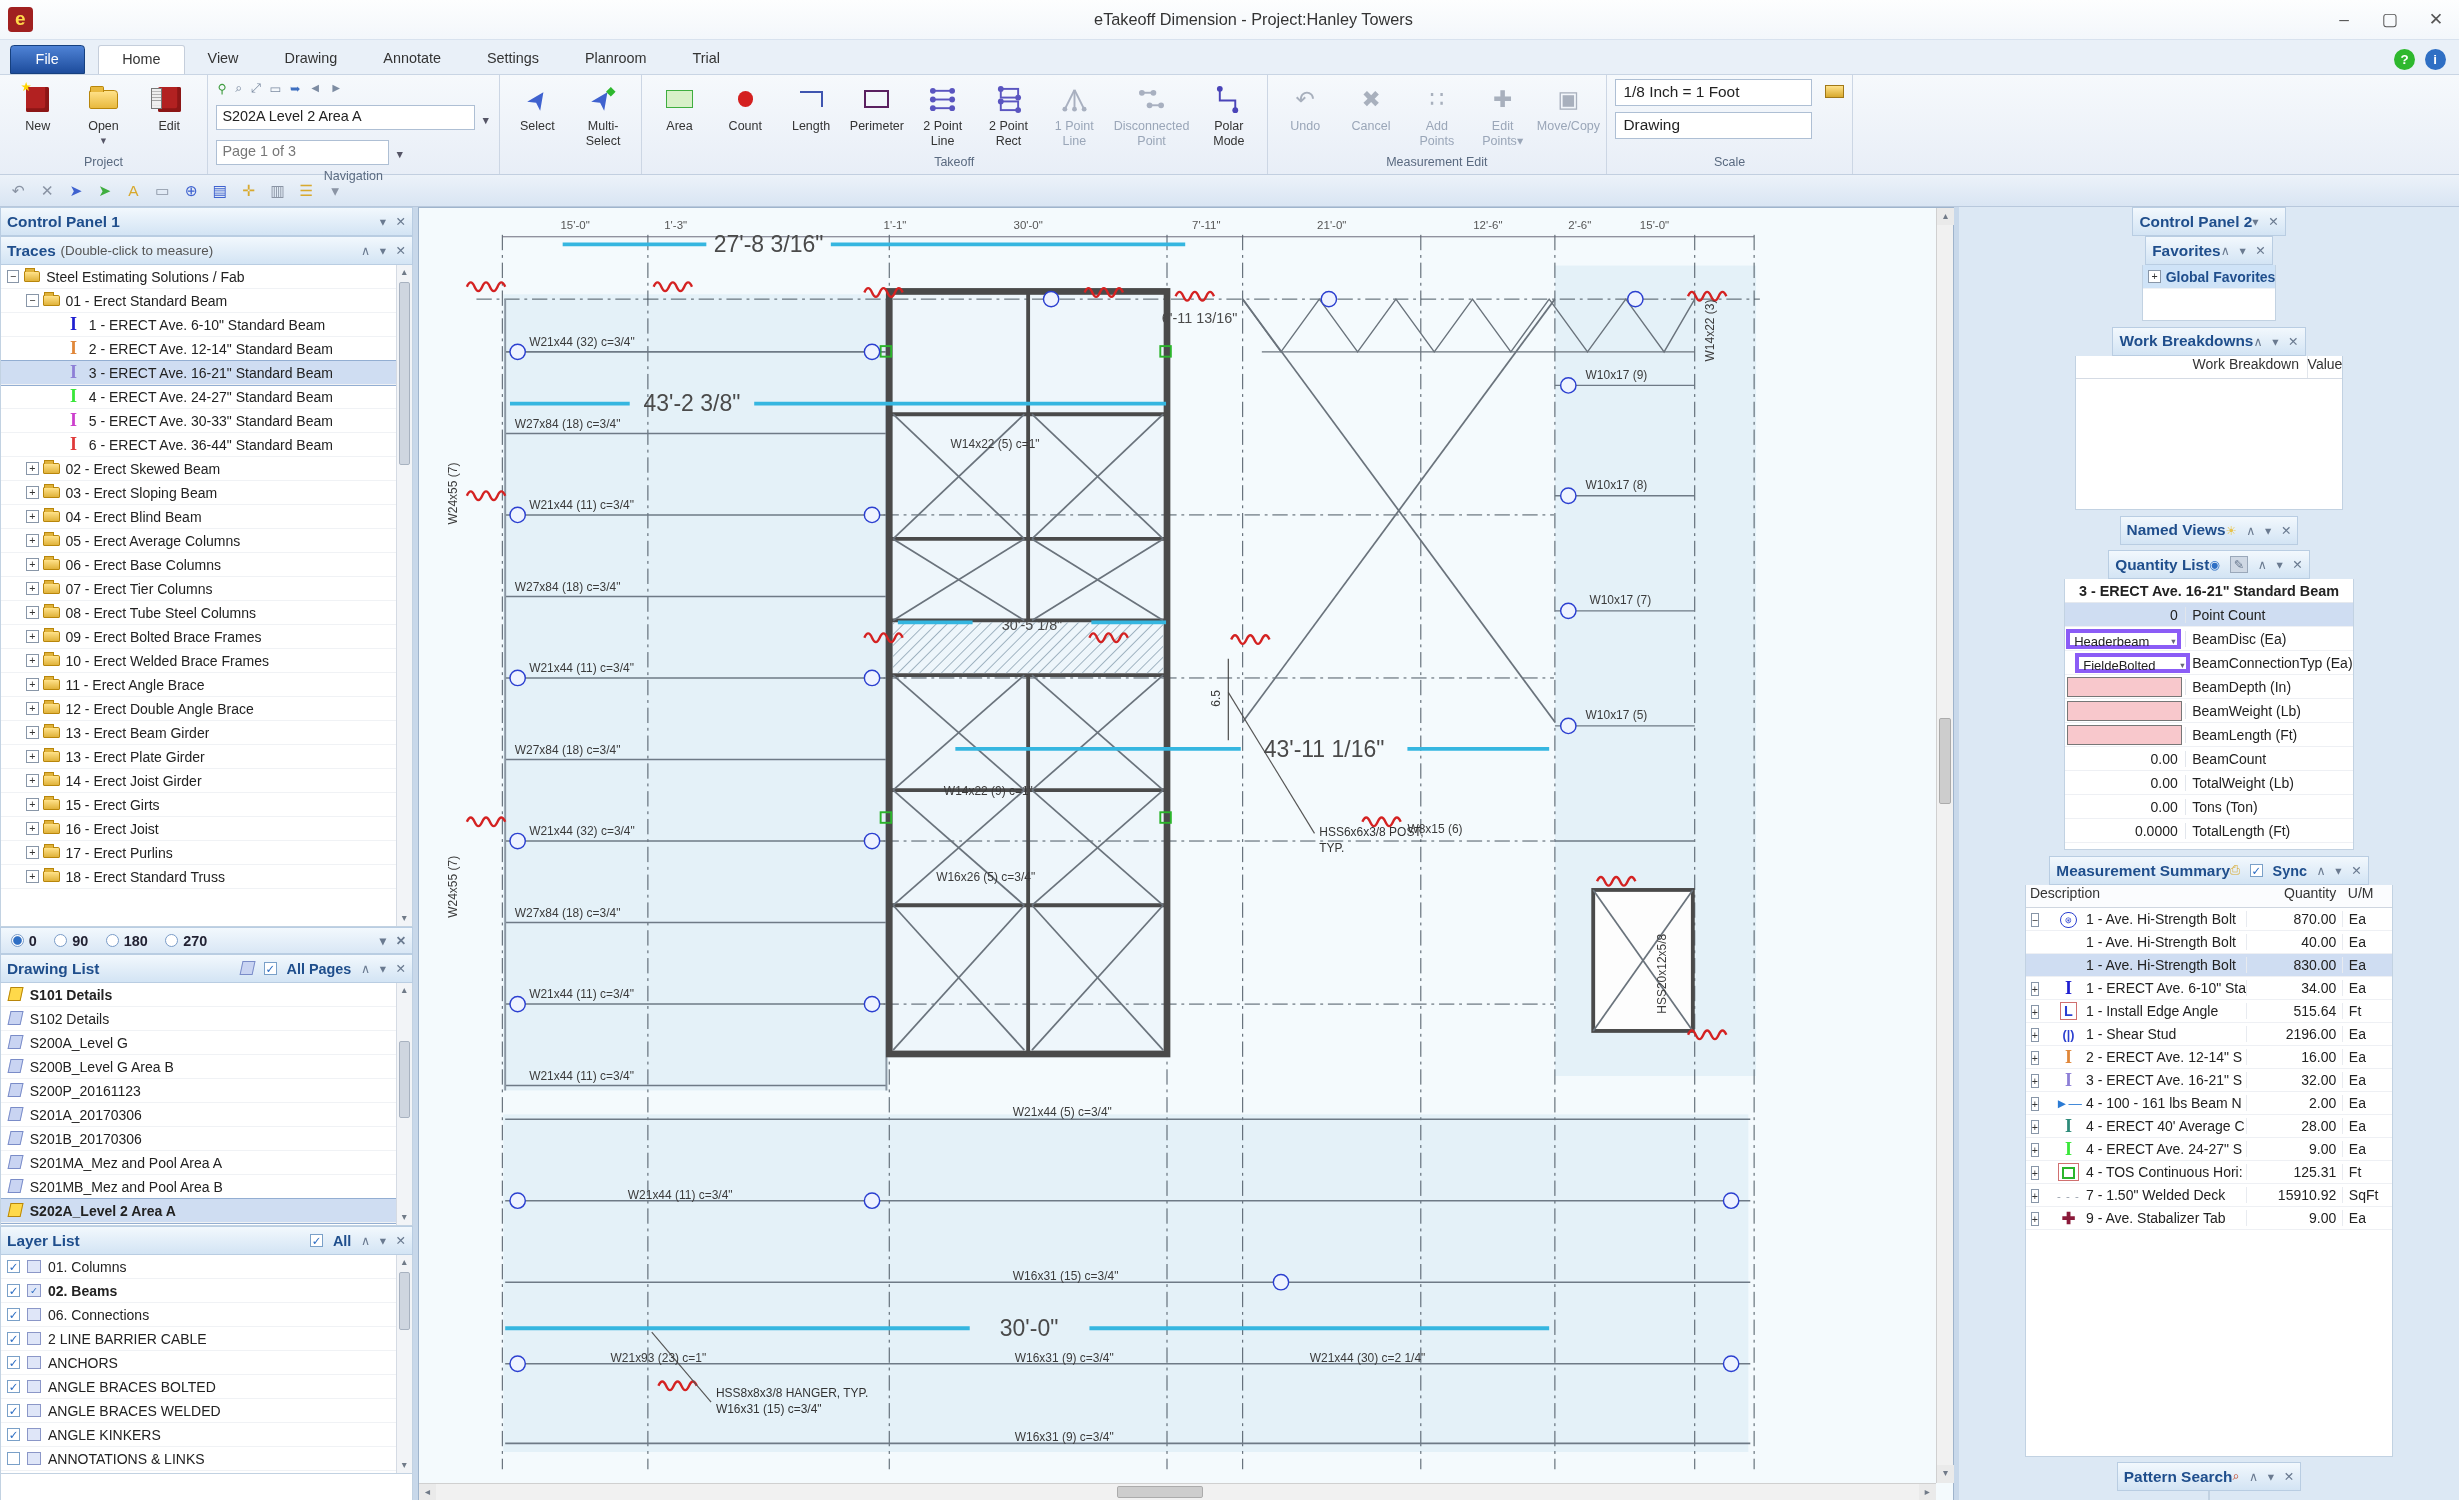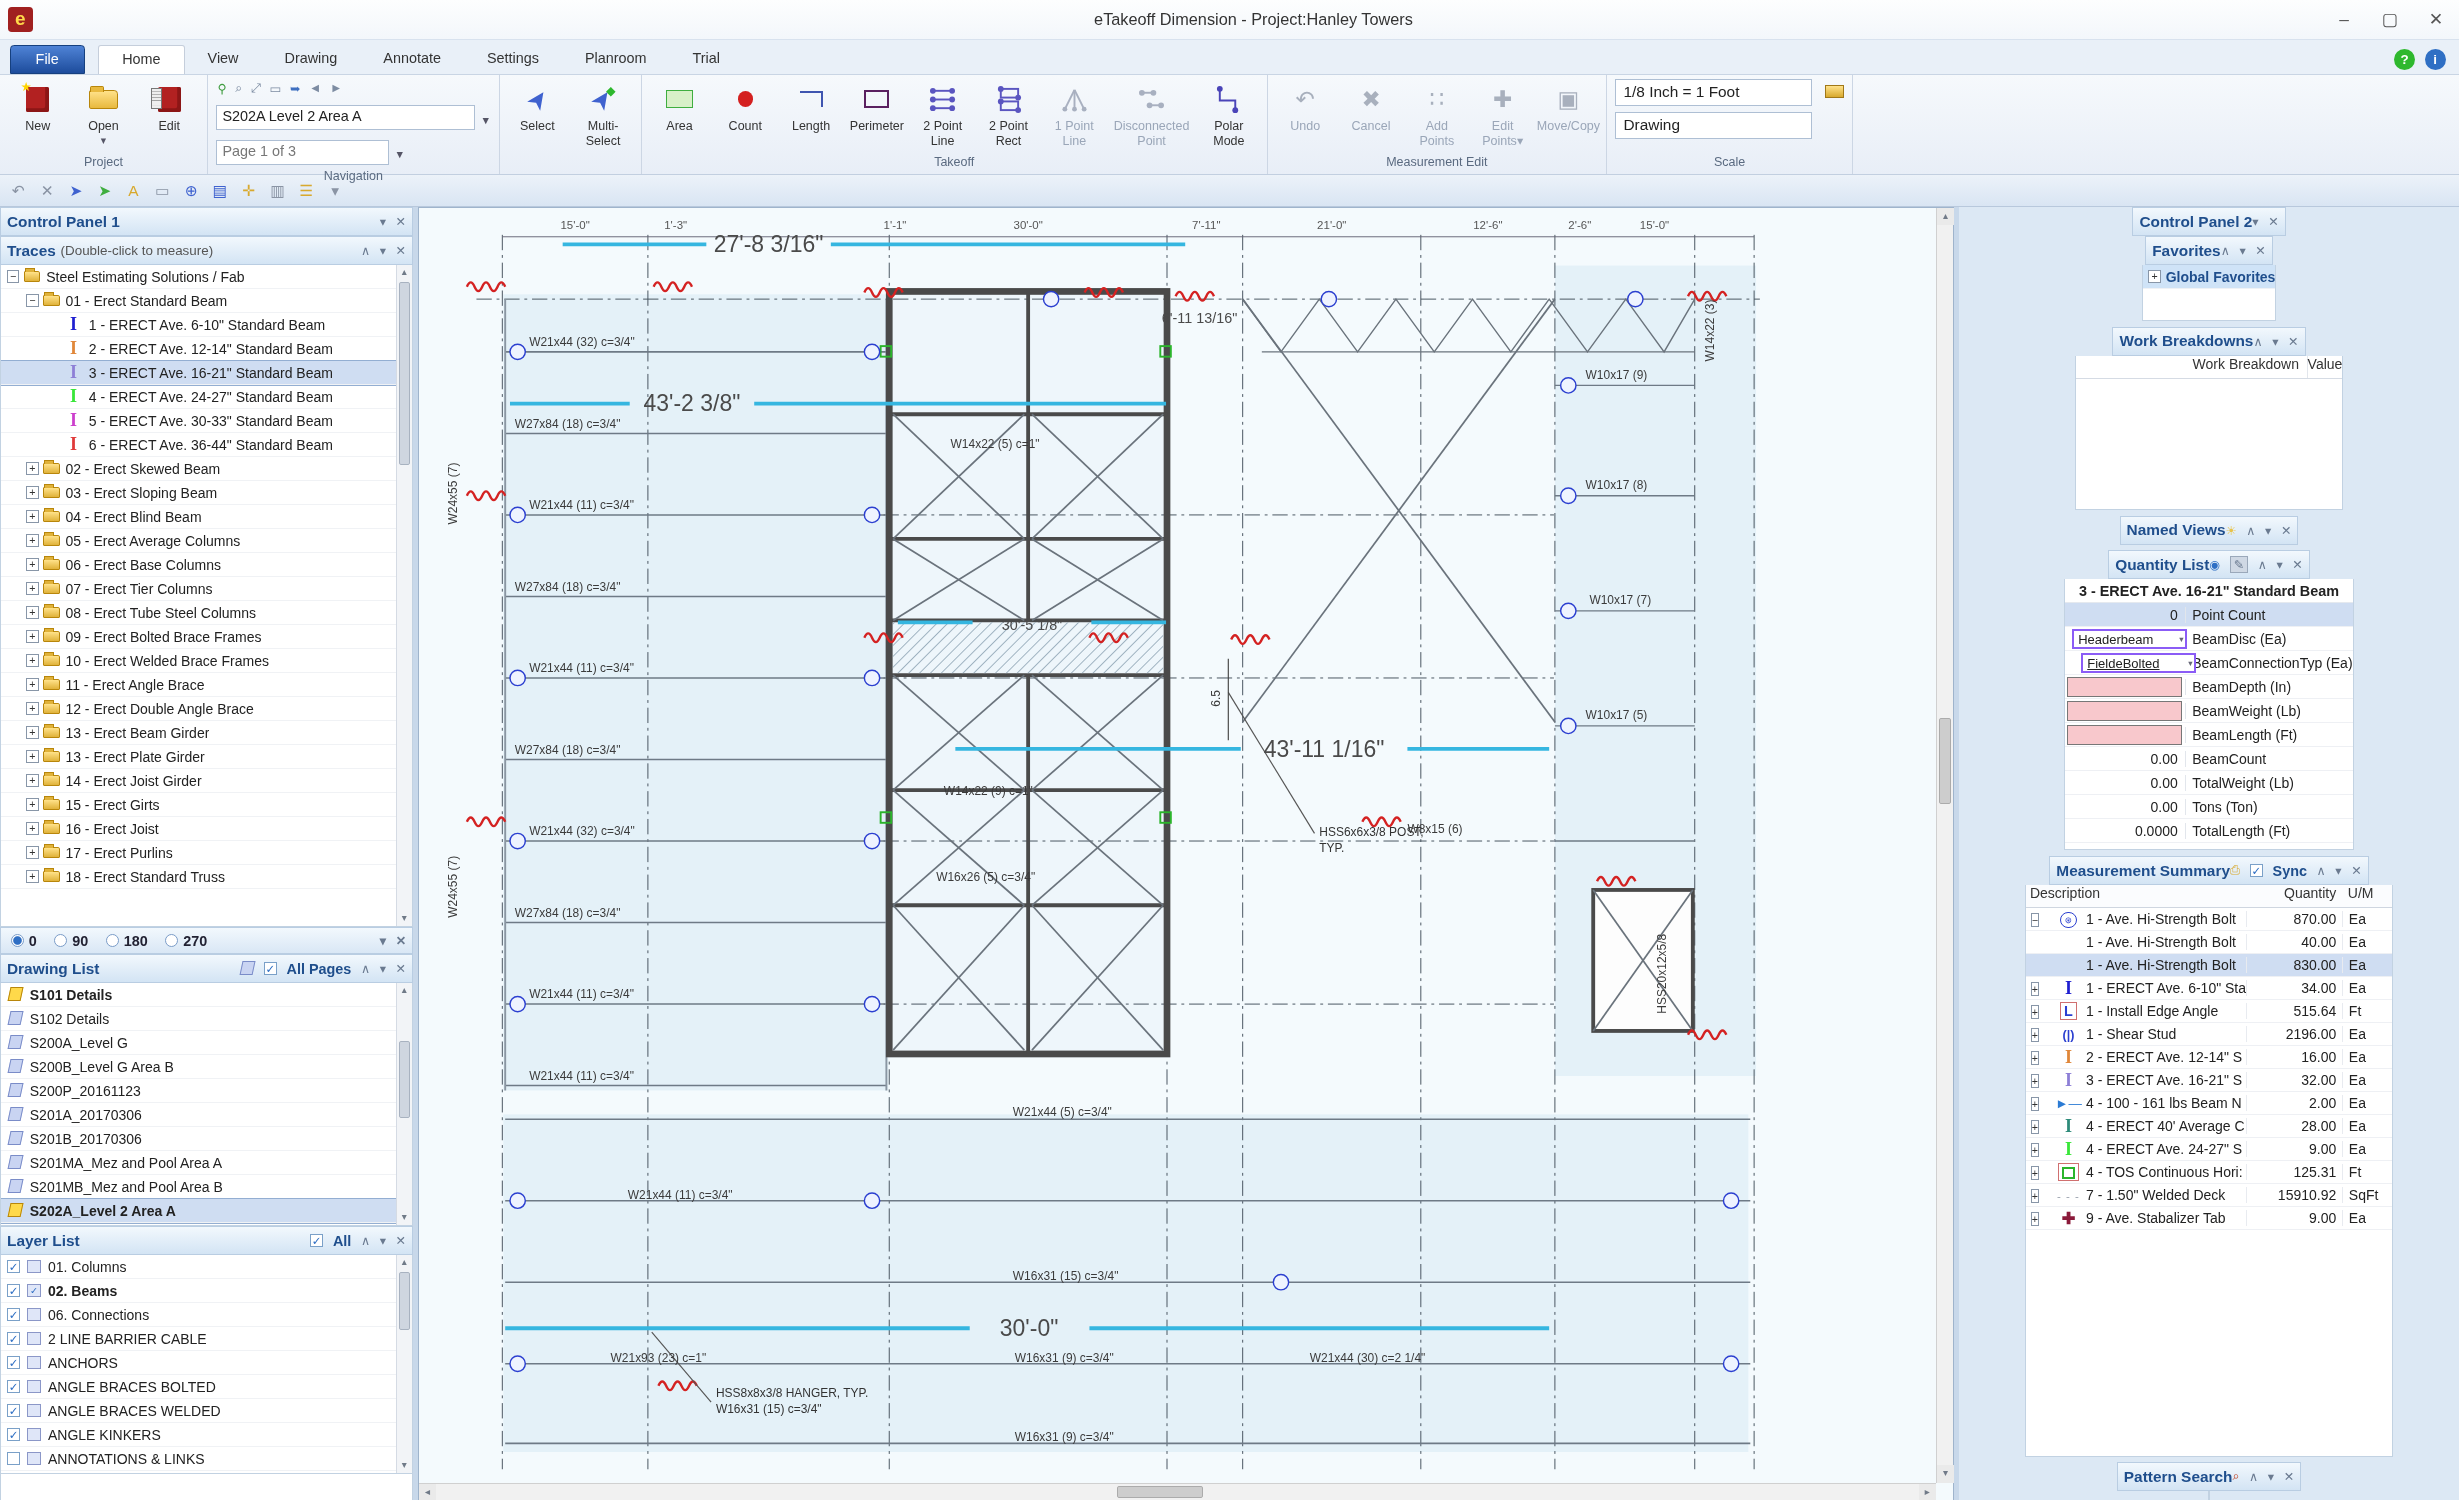--- a/index.html
+++ b/index.html
@@ -101,21 +101,21 @@
   .wbhead div:first-child { width:231px; text-align:right; padding-right:7.7px; }
   .wbrow { display:flex; height:24px; border-bottom:1px solid #eef0f4; }
   .wbrow div:first-child { width:231px; text-align:right; padding-right:7.7px; color:#222; }
   .wbcol2 { border-left:1px solid #e2e6ec; flex:1; }
 
   .qtitle { height:24px; text-align:center; font-weight:bold; font-size:14.4px; line-height:24px; border-bottom:1px solid #e5e9ef; white-space:nowrap; overflow:hidden; }
   .qrow { display:flex; align-items:center; height:24px; font-size:14px; border-bottom:1px solid #eef0f4; }
   .qrow.hl { background:#cfddf2; }
   .qval { width:120px; text-align:right; padding-right:7.7px; flex:none; }
   .qlabel { padding-left:5.8px; border-left:1px solid #e2e6ec; flex:1; white-space:nowrap; overflow:hidden; }
-  .qdrop { margin:1px 7px; width:115px; height:20px; border:2px solid #8b5cf6; background:#fff; font-size:13px; padding:1px 13.4px 0 3.8px; position:relative; text-align:left; }
+  .qdrop { margin:1px 1px; width:115px; height:20px; border:4px solid #8b5cf6; background:#fff; font-size:13px; padding:1px 13.4px 0 3.8px; position:relative; text-align:left; }
   .qdrop::after { content:"▾"; position:absolute; right:1.9px; top:2.9px; font-size:8.6px; color:#667; }
   .qpink { margin:1px 1.9px; width:115px; height:20px; border:1px solid #777; background:#f8c8cc; }
 
   .msrow { display:flex; align-items:center; height:23px; font-size:14px; border-bottom:1px solid #eef0f4; white-space:nowrap; }
   .msrow.sel { background:#cfddf2; }
   .ms-exp { width:25px; padding-left:4.8px; flex:none; }
   .ms-icon { width:35px; flex:none; text-align:center; }
   .ms-desc { flex:1; overflow:hidden; }
   .ms-qty { width:96px; text-align:right; padding-right:5.8px; border-left:1px solid #e8ebf0; flex:none; }
   .ms-um { width:50px; padding-left:5.8px; border-left:1px solid #e8ebf0; flex:none; }
@@ -1019,21 +1019,21 @@
               <div class="qval">0</div>
               <div class="qlabel">Point Count</div>
             </div>
             <div class="qrow">
               <div class="qval" style="padding: 0px;">
                 <div class="qdrop">Headerbeam</div>
               </div>
               <div class="qlabel">BeamDisc (Ea)</div>
             </div>
             <div class="qrow">
-              <div class="qval" style="padding: 9px; text-decoration: underline;">
+              <div class="qval" style="padding: 9px;">
                 <div class="qdrop">FieldeBolted</div>
               </div>
               <div class="qlabel">BeamConnectionTyp (Ea)</div>
             </div>
             <div class="qrow">
               <div class="qval" style="padding: 0px;">
                 <div class="qpink"></div>
               </div>
               <div class="qlabel">BeamDepth (In)</div>
             </div>

